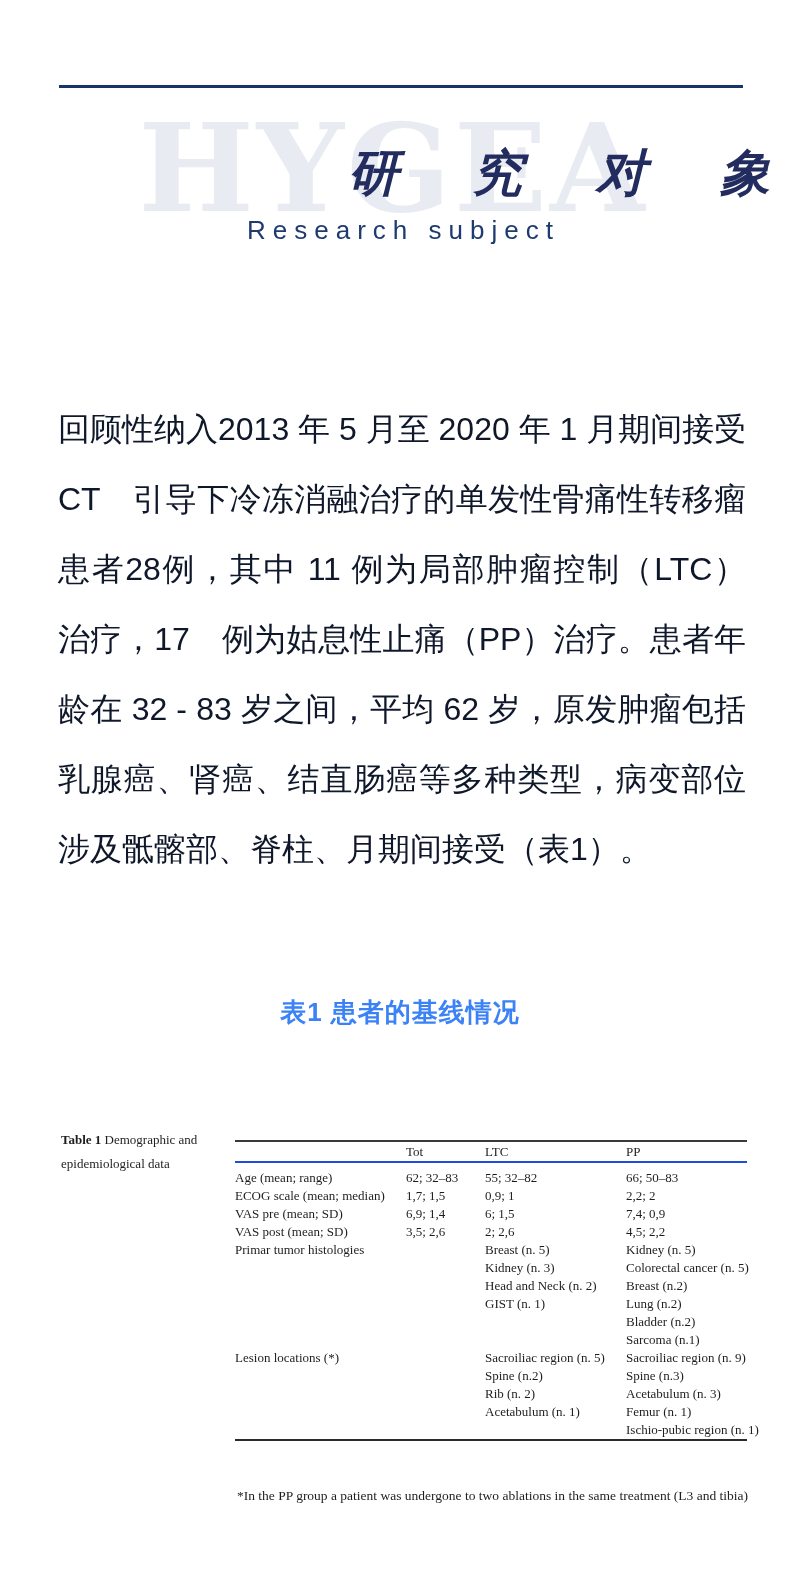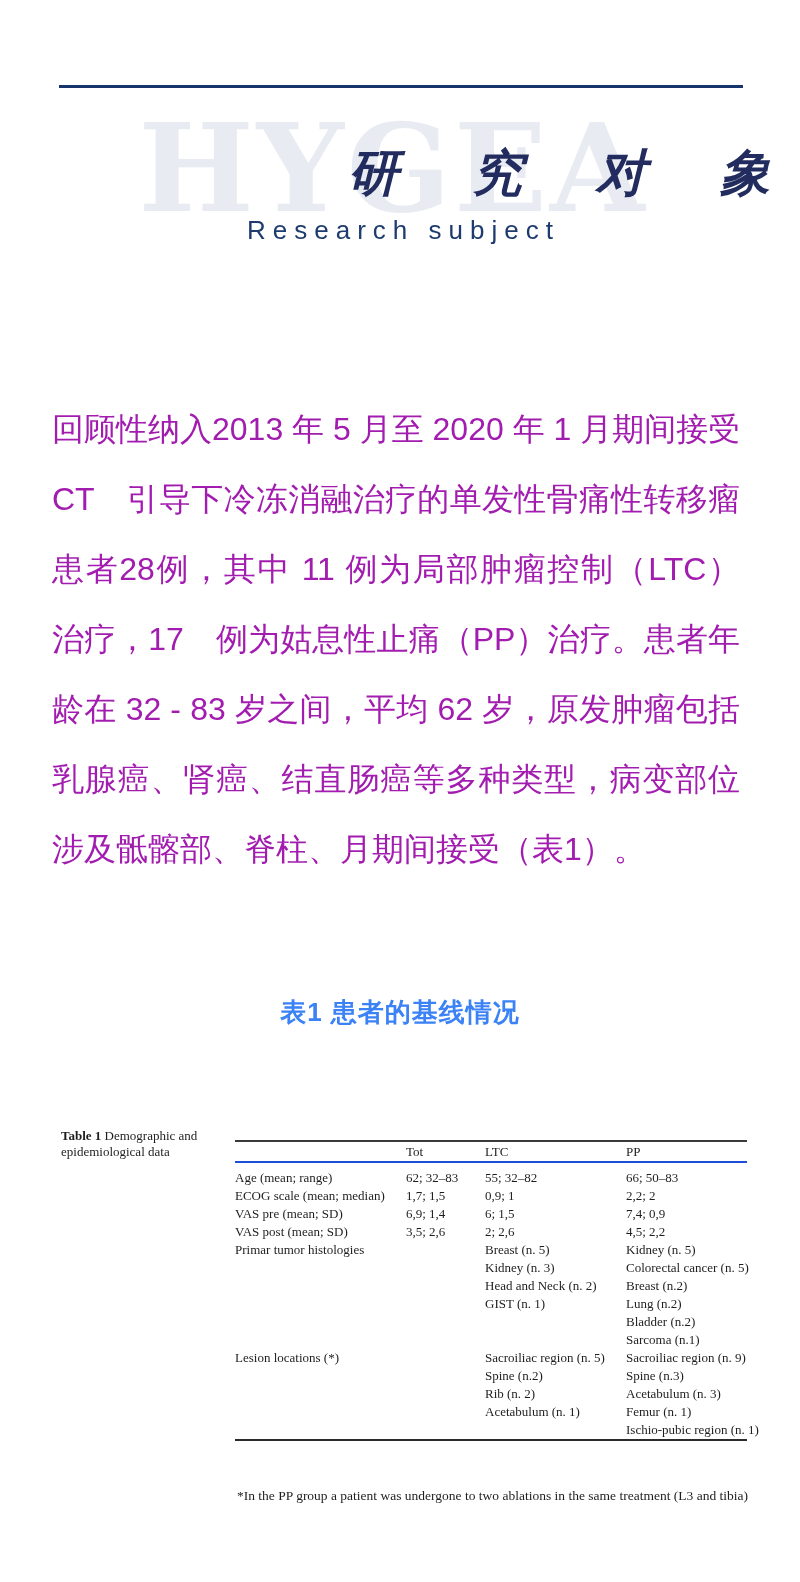--- a/index.html
+++ b/index.html
@@ -20,35 +20,35 @@
     position:absolute;left:0;top:140px;width:800px;text-align:right;
     font-size:50px;font-weight:800;color:#232c5f;letter-spacing:30px;
     padding-left:30px;box-sizing:border-box;white-space:nowrap;font-style:italic;
   }
   .subtitle{
     position:absolute;left:0;top:215px;width:800px;text-align:center;
     font-size:26px;color:#1d3b6e;letter-spacing:7px;
     padding-left:7px;box-sizing:border-box;
   }
   .para{
-    position:absolute;left:52px;top:394px;width:688px;
-    font-size:32px;line-height:70px;color:#a21caf;
+    position:absolute;left:58px;top:394px;width:688px;
+    font-size:32px;line-height:70px;color:#0f172a;
   }
   .para .line{
     height:70px;white-space:nowrap;text-align:justify;
     text-align-last:justify;
   }
   .para .line.last{text-align-last:left;}
   .table-title{
     position:absolute;left:0;top:995px;width:800px;text-align:center;
     font-size:26px;font-weight:800;color:#3b82f6;letter-spacing:1px;
   }
   .journal-caption{
     position:absolute;left:61px;top:1128px;width:160px;
-    font-family:"Liberation Serif",serif;font-size:13px;line-height:16px;
+    font-family:"Liberation Serif",serif;font-size:13px;line-height:24px;
     color:#1e1e1e;
   }
   .journal-caption b{font-weight:bold;}
   .journal-table-wrap{
     position:absolute;left:235px;top:1140px;width:512px;
   }
   table.journal{
     border-collapse:collapse;width:512px;table-layout:fixed;
     font-family:"Liberation Serif",serif;font-size:13px;color:#1e1e1e;
   }

